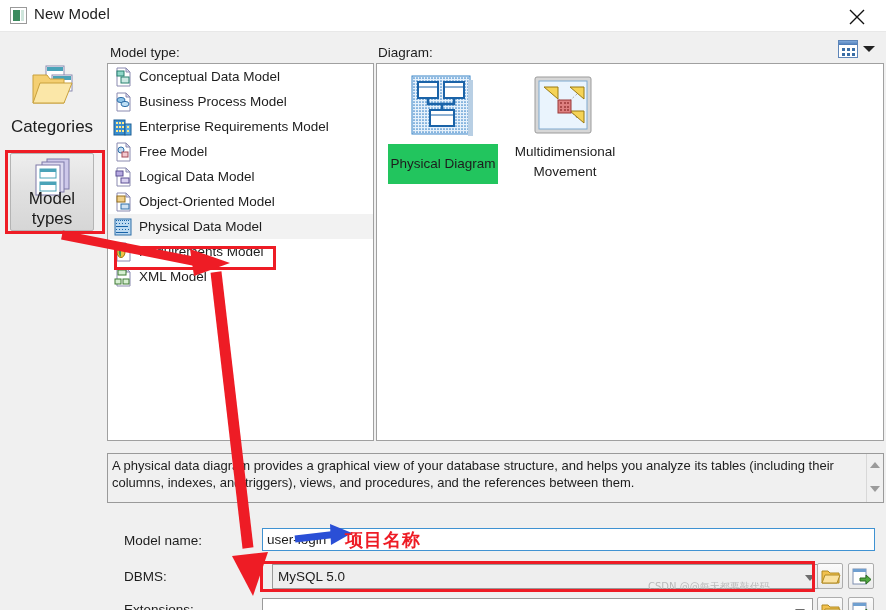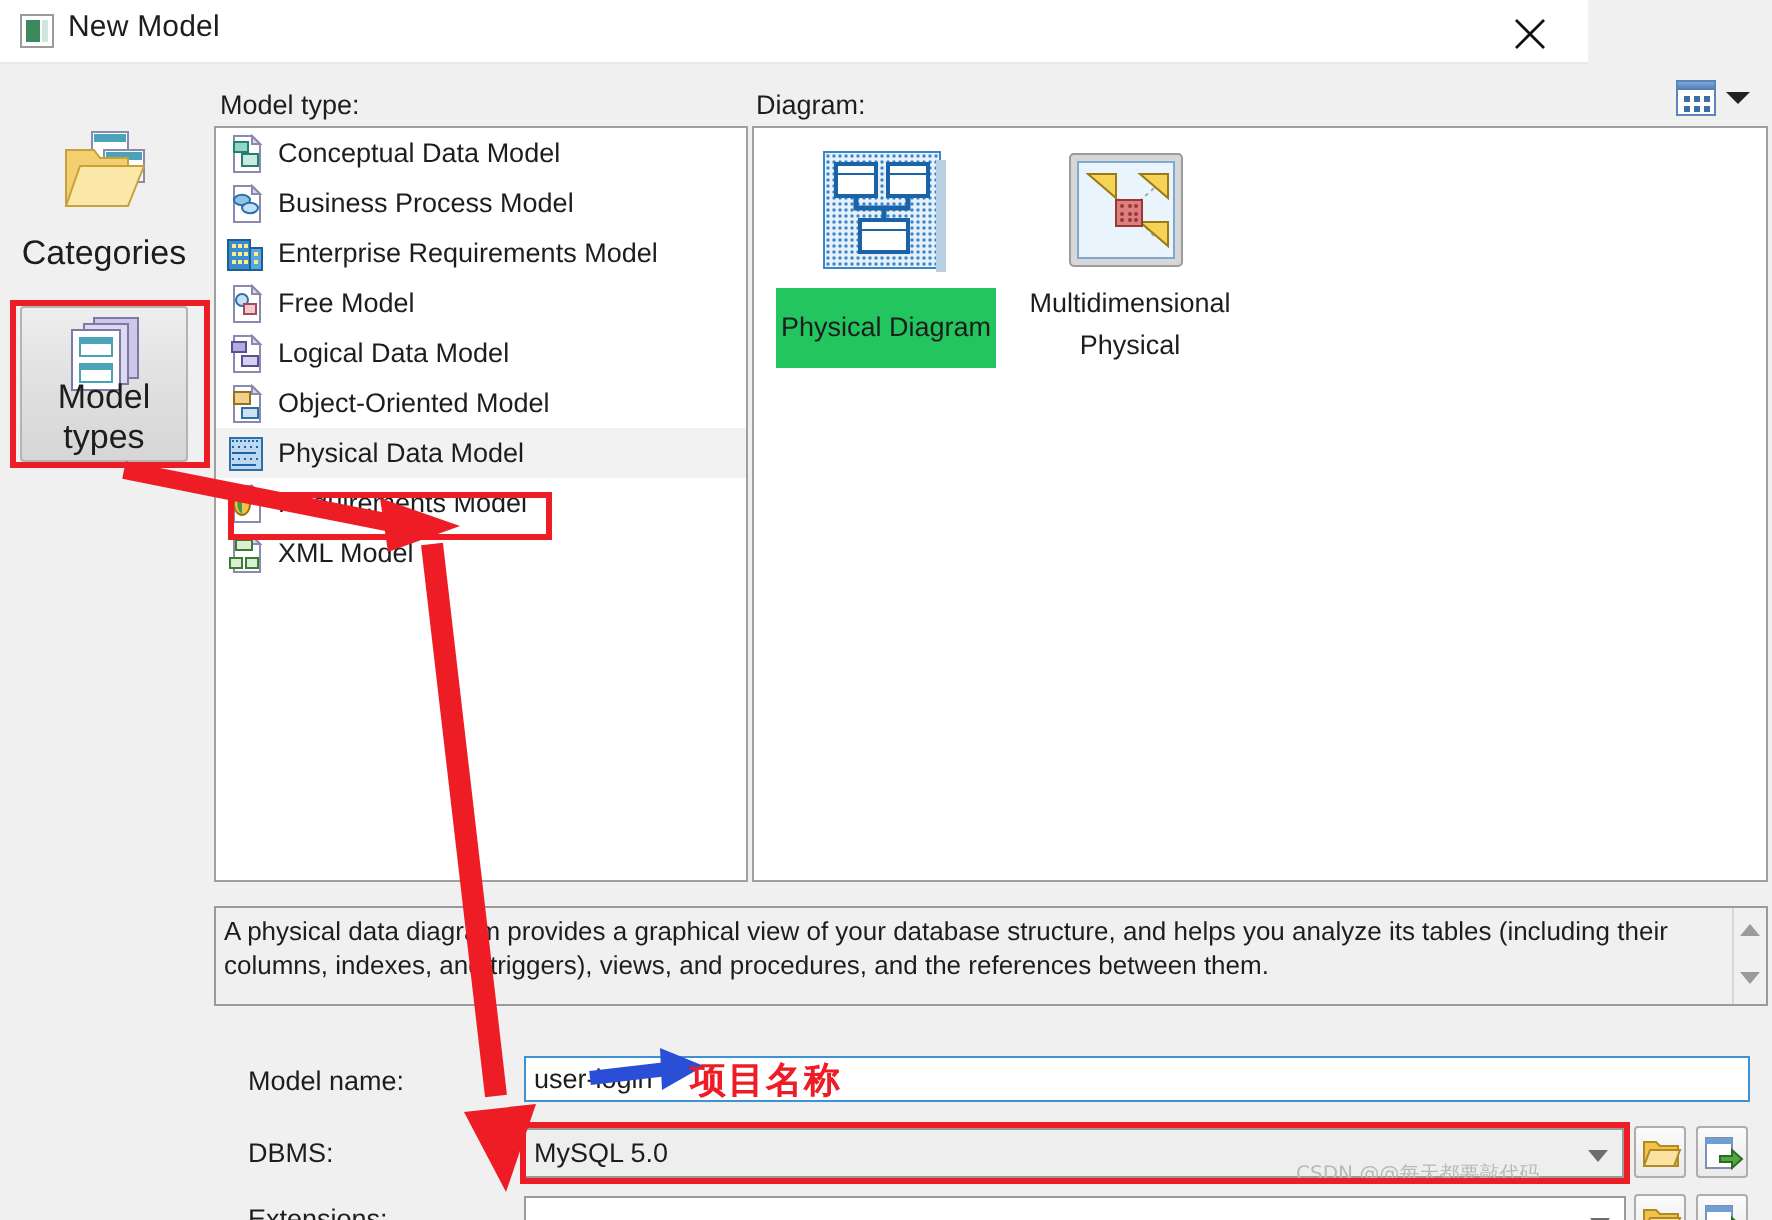--- a/index.html
+++ b/index.html
@@ -12,21 +12,21 @@
   }
   #app {
     position: relative;
     width: 886px; height: 610px;
     background: #f0f0f0;
   }
 
   
   .titlebar {
     position: absolute; left: 0; top: 0;
-    width: 794px; height: 32px;
+    width: 886px; height: 32px;
     background: #ffffff;
     border-bottom: 1px solid #e8e8e8;
   }
   .title-icon {
     position: absolute; left: 10px; top: 7px;
     width: 17px; height: 17px;
     background: #ffffff;
     border: 1px solid #9a9a9a;
   }
   .title-icon::before {
@@ -204,21 +204,21 @@
     padding: 2px 4px;
   }
   #in-modelname { left: 262px; top: 528px; width: 613px; height: 23px; }
 
   .combo {
     position: absolute;
     background: #eeeeee;
     border: 1px solid #9a9a9a;
     font-size: 13.5px; color: #1d1d1d;
   }
-  #cb-dbms { left: 261px; top: 564px; width: 551px; height: 25px; }
+  #cb-dbms { left: 272px; top: 564px; width: 551px; height: 25px; }
   #cb-dbms .cb-text { position: absolute; left: 5px; top: 4px; }
   .cb-caret {
     position: absolute; right: 8px; top: 10px;
     width: 9px; height: 5px;
   }
   .cb-caret::before {
     content: ""; position: absolute; left: 0; top: 0;
     border-left: 5px solid transparent;
     border-right: 5px solid transparent;
     border-top: 6px solid #6d6d6d;
@@ -523,21 +523,21 @@
             <circle cx="29" cy="33" r="1"></circle>
               <circle cx="33" cy="33" r="1"></circle>
               <circle cx="36" cy="33" r="1"></circle>
             <circle cx="29" cy="36" r="1"></circle>
               <circle cx="33" cy="36" r="1"></circle>
               <circle cx="36" cy="36" r="1"></circle>
           </g>
         </svg>
       </div>
       <span class="diag-cap">Multidimensional</span><br>
-      <span class="diag-cap">Physical</span>
+      <span class="diag-cap">Movement</span>
     </div>
   </div>
 
   <div class="descbox">
     <div class="desc-text">A physical data diagram provides a graphical view of your database structure, and helps you analyze its tables (including their columns, indexes, and triggers), views, and procedures, and the references between them.</div>
     <div class="desc-scroll">
       <div class="sc-arrow sc-up"></div>
       <div class="sc-arrow sc-down"></div>
     </div>
   </div>

